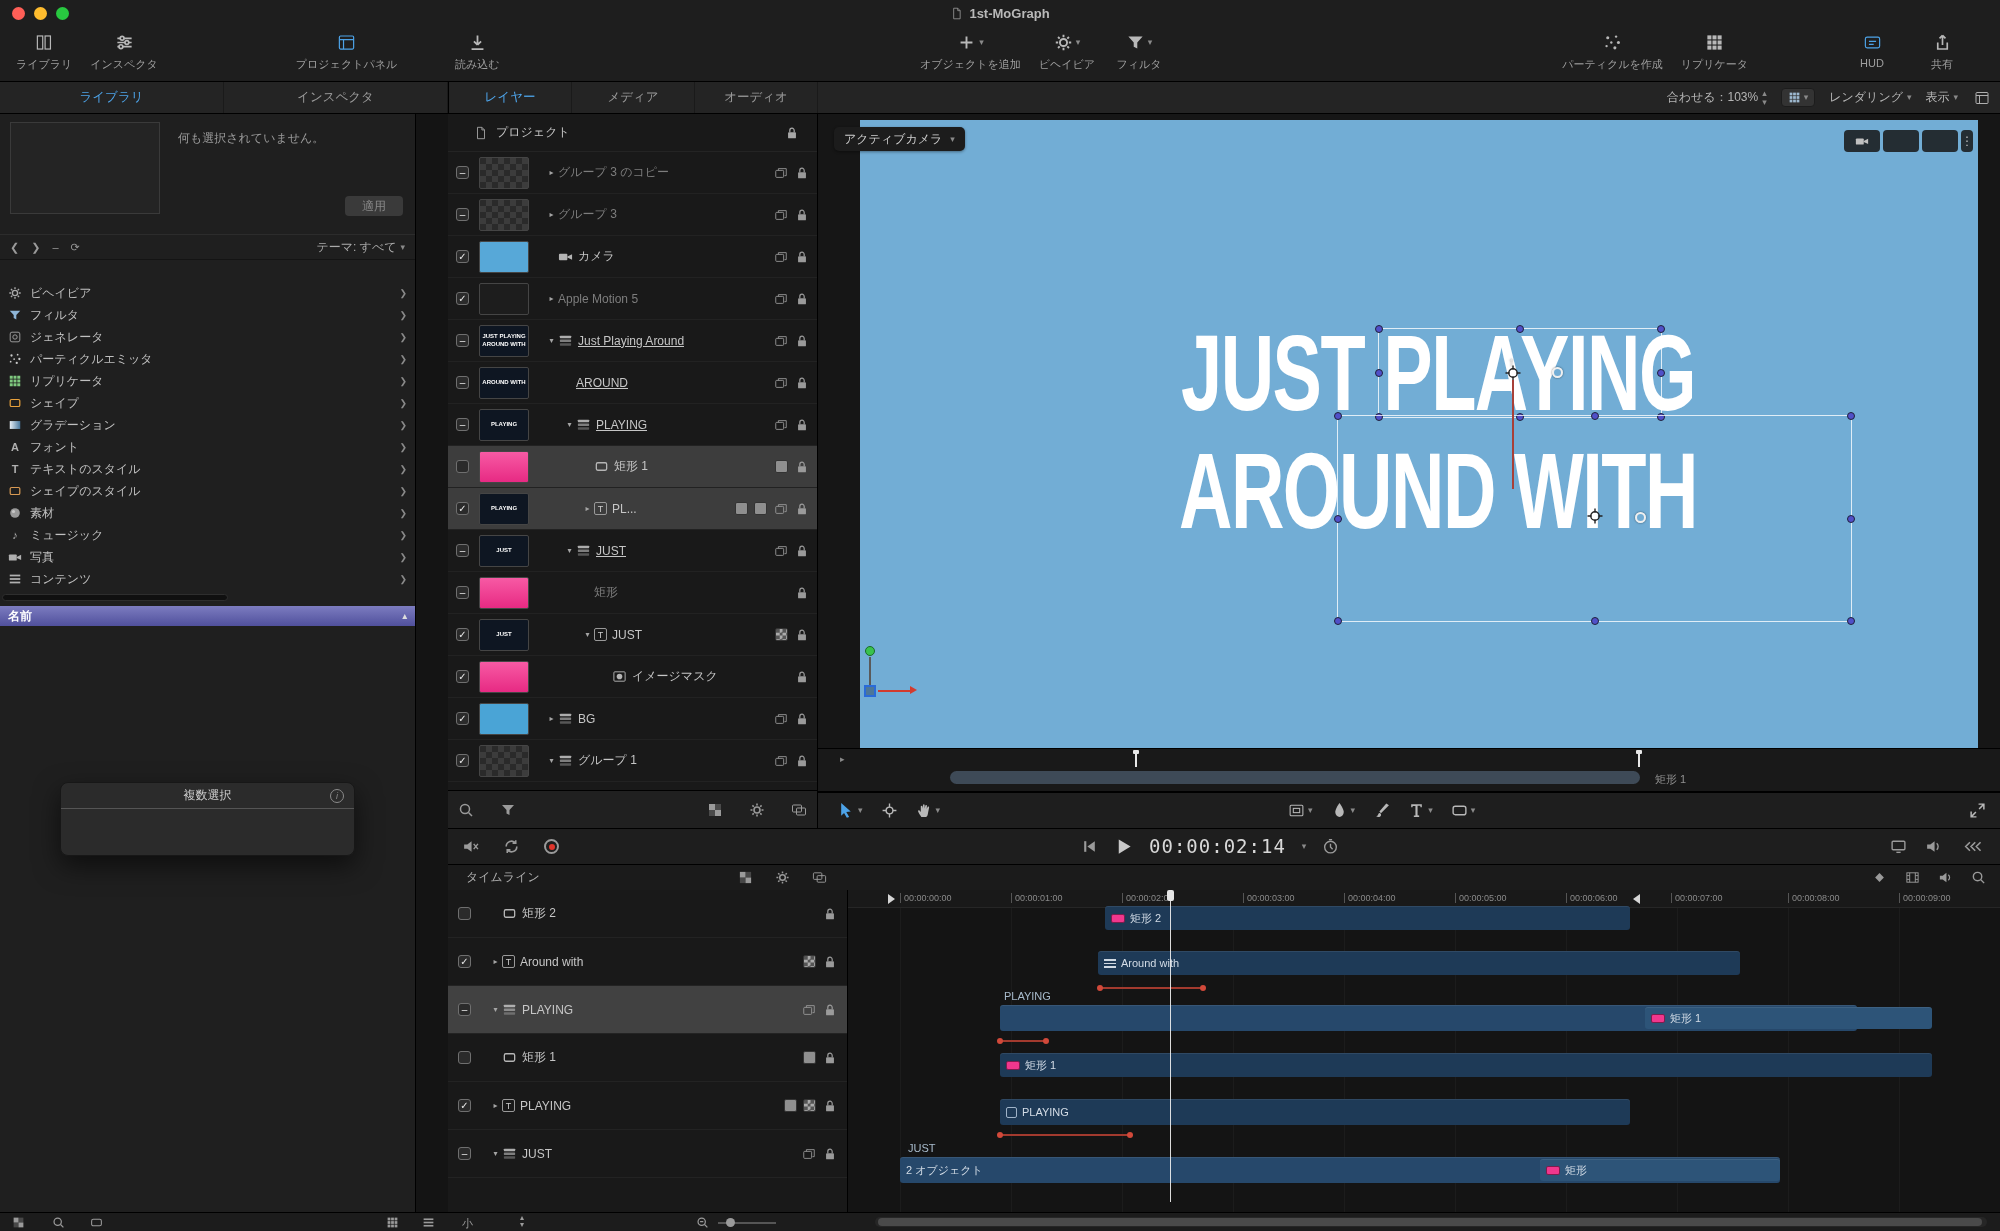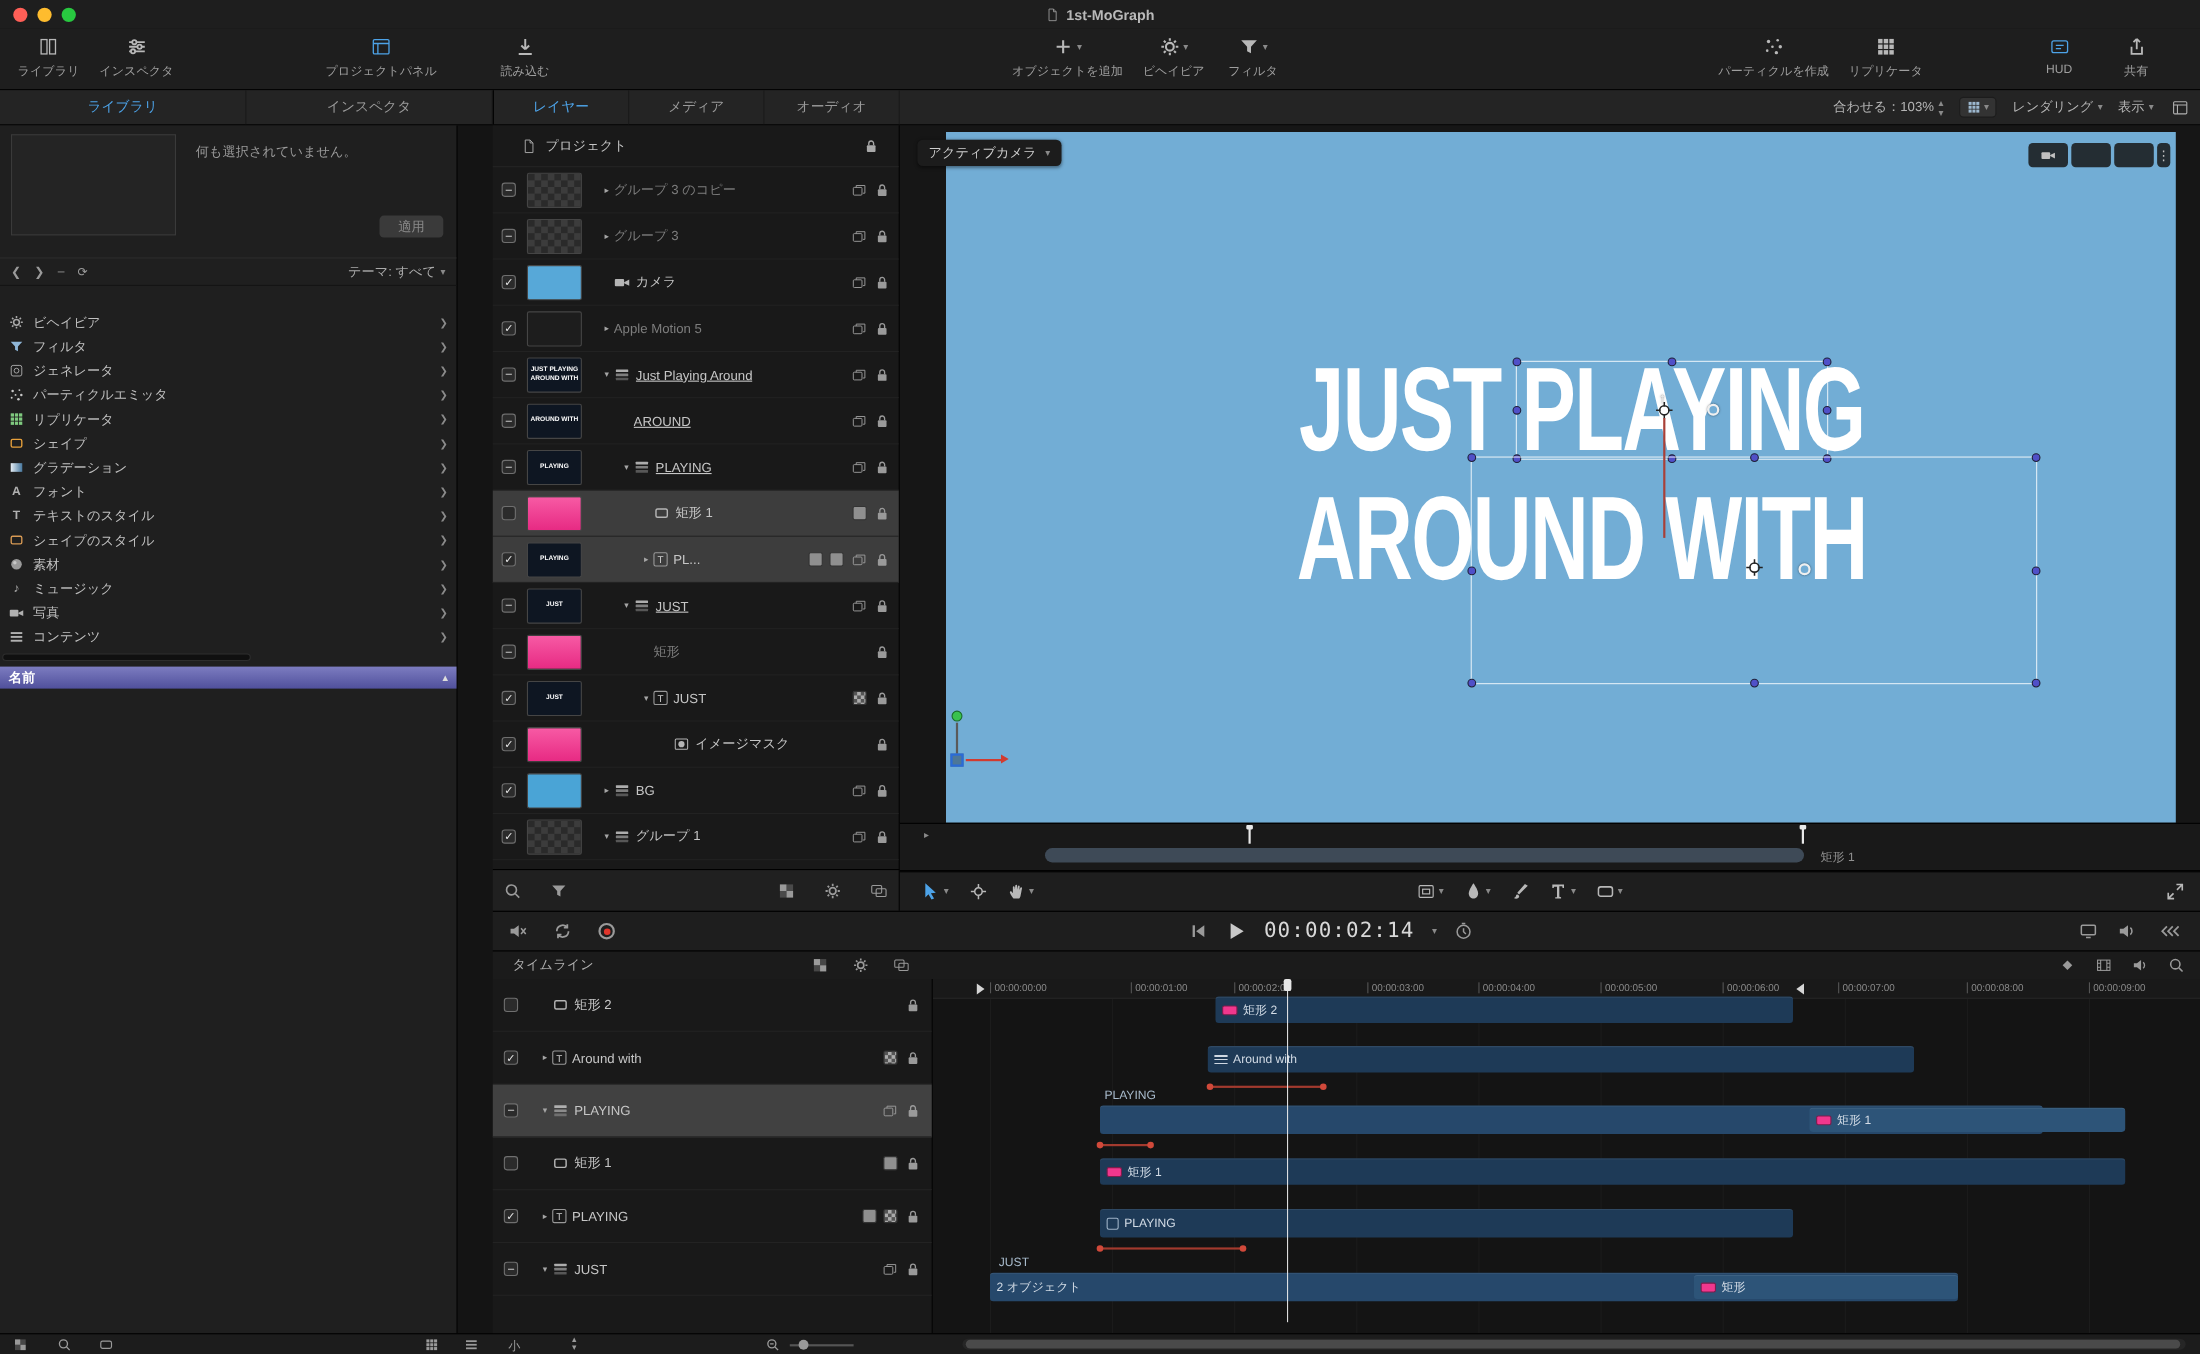--- a/index.html
+++ b/index.html
@@ -538,20 +538,27 @@
           </svg>
         </span>
         <span>コンテンツ</span>
         <span class="cat-chev">❯</span>
       </div>
     </div>
   <div class="lib-hscroll"></div>
   <div class="name-header">
     <span>名前</span>
     <span class="nh-caret">▴</span>
+  </div>
+  <div class="hud-panel">
+    <div class="hud-title">
+      <span style="width:14px"></span>
+      <span class="tt">複数選択</span>
+      <span class="hud-info">i</span>
+    </div>
   </div>
 </div>
 
 <div id="layers">
   <div class="project-row">
     <span class="ic">
         <svg viewBox="0 0 16 16" fill="none" stroke="currentColor">
           <path d="M4 1.5h5l3 3v10H4z"></path>
           <path d="M9 1.5v3h3"></path>
         </svg>
@@ -1321,21 +1328,21 @@
           <rect x="3.5" y="7" width="9" height="7" rx="1" fill="currentColor"></rect>
           <path d="M5.5 7V5a2.5 2.5 0 0 1 5 0v2" fill="none" stroke="currentColor" stroke-width="1.4"></path>
         </svg>
       </span>
     </div>
   </div>
 
 <div id="tl-right">
   <div class="ruler" id="tl-ruler">
       <span class="rlabel" style="left: 52px;">00:00:00:00</span>
-      <span class="rlabel" style="left: 180px; text-align: center;">00:00:01:00</span>
+      <span class="rlabel" style="left: 163px; text-align: center;">00:00:01:00</span>
       <span class="rlabel" style="left: 274px;">00:00:02:00</span>
       <span class="rlabel" style="left: 395px;">00:00:03:00</span>
       <span class="rlabel" style="left: 496px;">00:00:04:00</span>
       <span class="rlabel" style="left: 607px;">00:00:05:00</span>
       <span class="rlabel" style="left: 718px;">00:00:06:00</span>
       <span class="rlabel" style="left: 823px;">00:00:07:00</span>
       <span class="rlabel" style="left: 940px;">00:00:08:00</span>
       <span class="rlabel" style="left: 1051px;">00:00:09:00</span>
       <span class="rmark in" style="left: 40px;"></span>
       <span class="rmark out" style="left: 785px;"></span>

